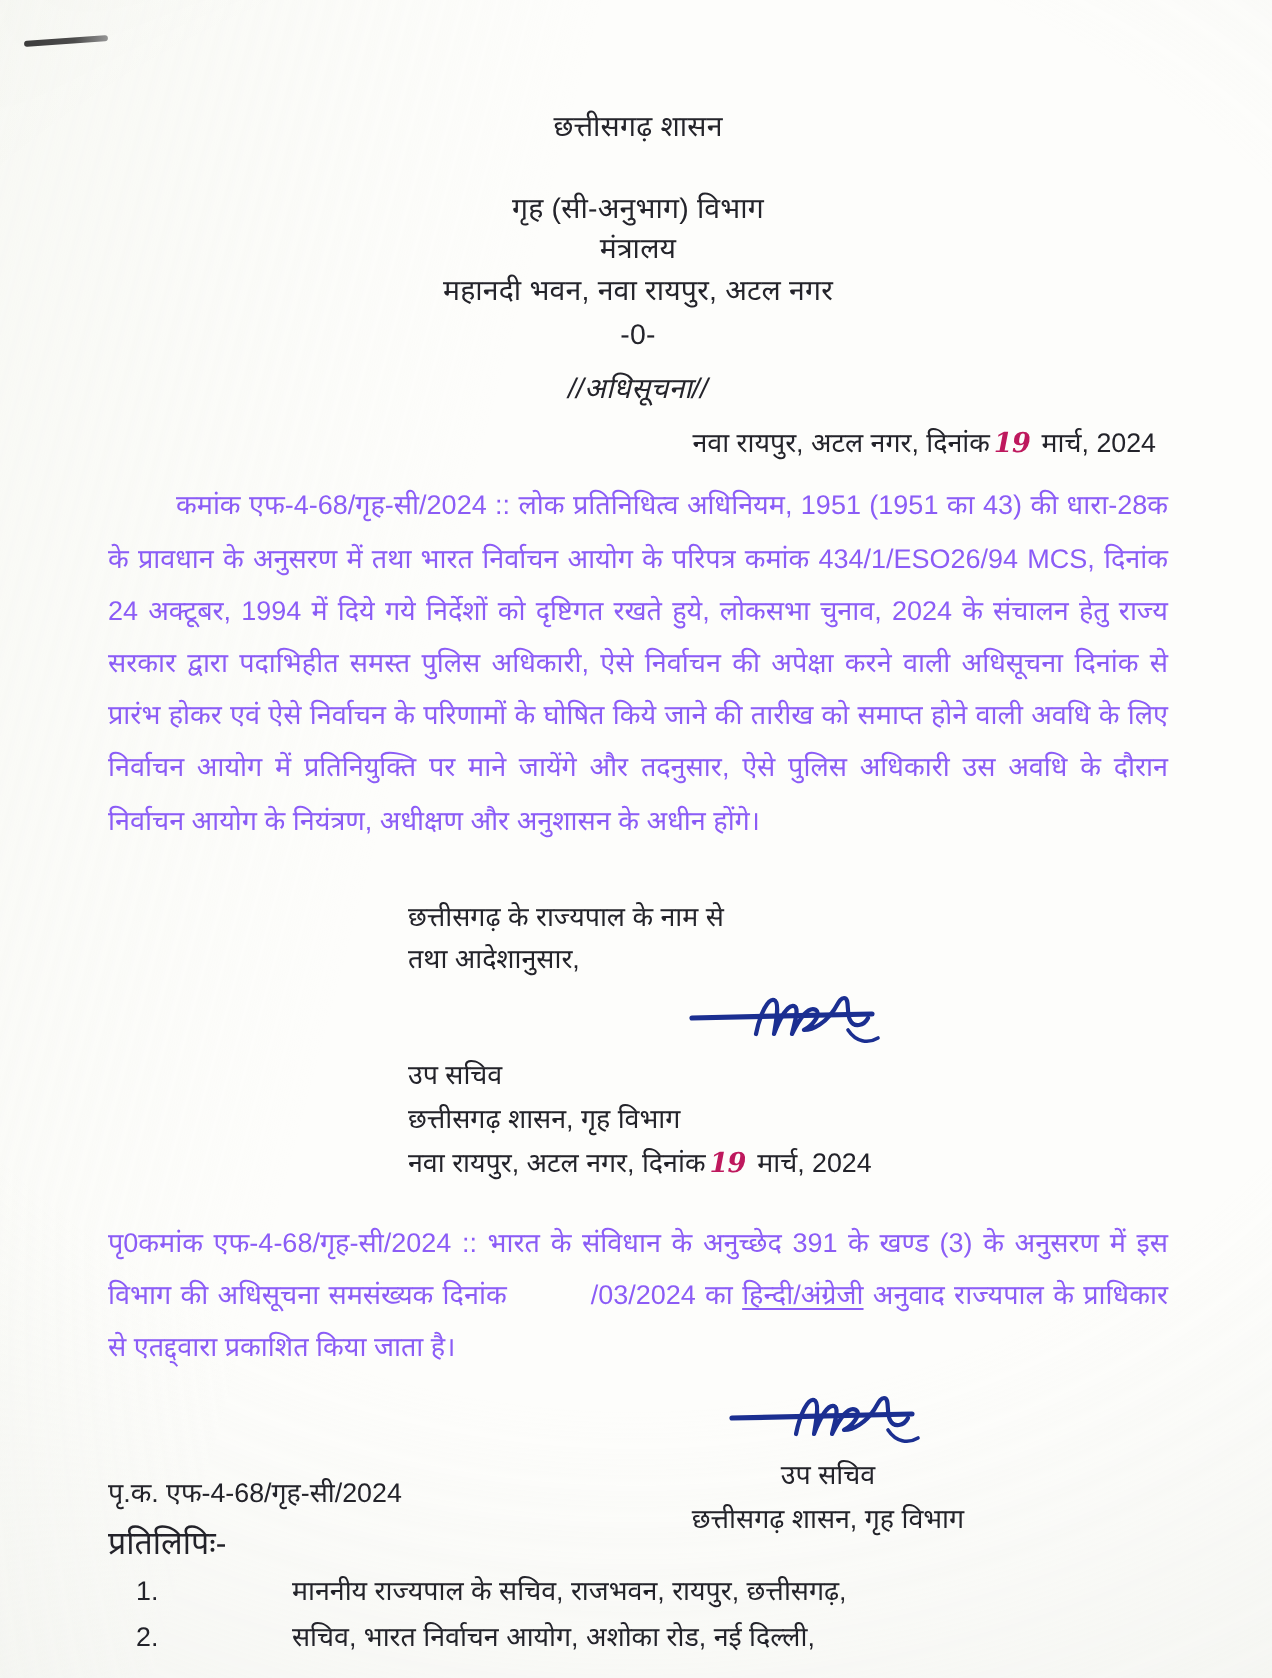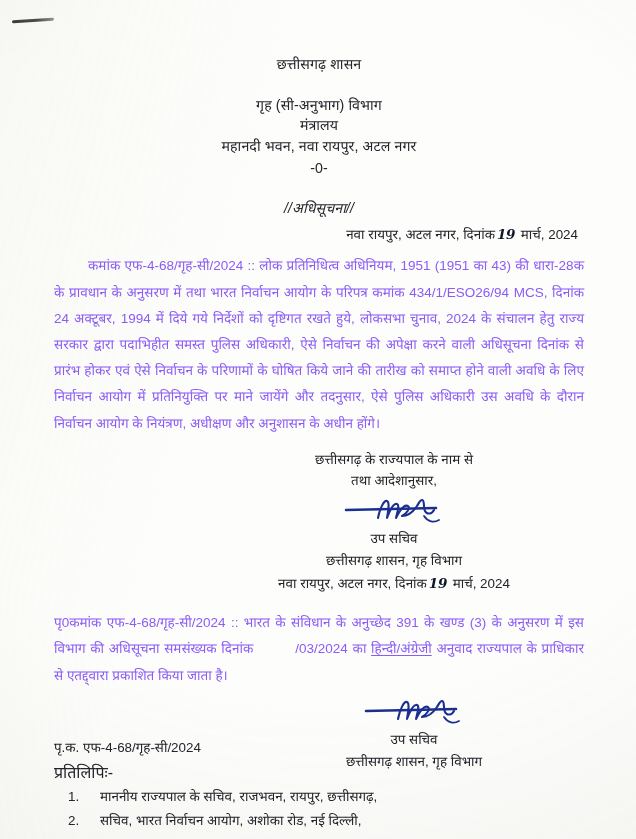--- a/index.html
+++ b/index.html
@@ -58,35 +58,35 @@
   .letterhead div {
     font-size: 14.2px;
     letter-spacing: .1px;
     color: #24242b;
   }
   .lh-dept { font-size: 14.4px; margin-top: 20px; }
   .lh-dash { font-size: 12.5px; letter-spacing: 1px; margin-top: 1px; }
   .lh-title {
     font-size: 14.6px;
     font-style: italic;
-    margin-top: 19px;
+    margin-top: 6px;
     letter-spacing: .4px;
   }
 
   
   .place-date {
     text-align: right;
     font-size: 13.4px;
     margin-top: 7px;
     padding-right: 6px;
     white-space: nowrap;
   }
   .hand {
     font-family: "DejaVu Serif", "Liberation Serif", serif;
-    color: #0f172a;
+    color: #be185d;
     font-weight: 700;
     font-size: 13.6px;
     font-style: italic;
     letter-spacing: -.4px;
     padding: 0 2px;
   }
 
   
   .para {
     font-size: 13.5px;
@@ -99,22 +99,22 @@
   .para.indented { text-indent: 34px; }
   .para.second { margin-top: 16px; text-indent: 0; }
   .gap-slot {
     display: inline-block;
     width: 42px;
   }
   .underlined { text-decoration: underline; text-underline-offset: 2px; }
 
   
   .sig-block {
-    margin-top: 12px;
-    text-align: center;
+    margin-top: 24px;
+    text-align: left;
     font-size: 13.4px;
     line-height: 1.62;
     padding-left: 150px;
   }
   .sig-block .sig-line { white-space: nowrap; }
   .sig-mark {
     height: 34px;
     position: relative;
     margin: 2px 0 0 0;
   }
@@ -152,21 +152,21 @@
   .copy-list li {
     display: flex;
     align-items: flex-start;
   }
   .copy-num {
     width: 46px;
     padding-left: 14px;
     box-sizing: border-box;
     flex: 0 0 46px;
   }
-  .copy-text { flex: 1 1 auto; }
+  .copy-text { flex: 1 1 auto; margin-left: 46px; }
 </style>
 </head>
 <body>
 
 <div class="page">
   <div class="paper-texture"></div>
   <div class="scan-streak"></div>
 
   <div class="content">
 

